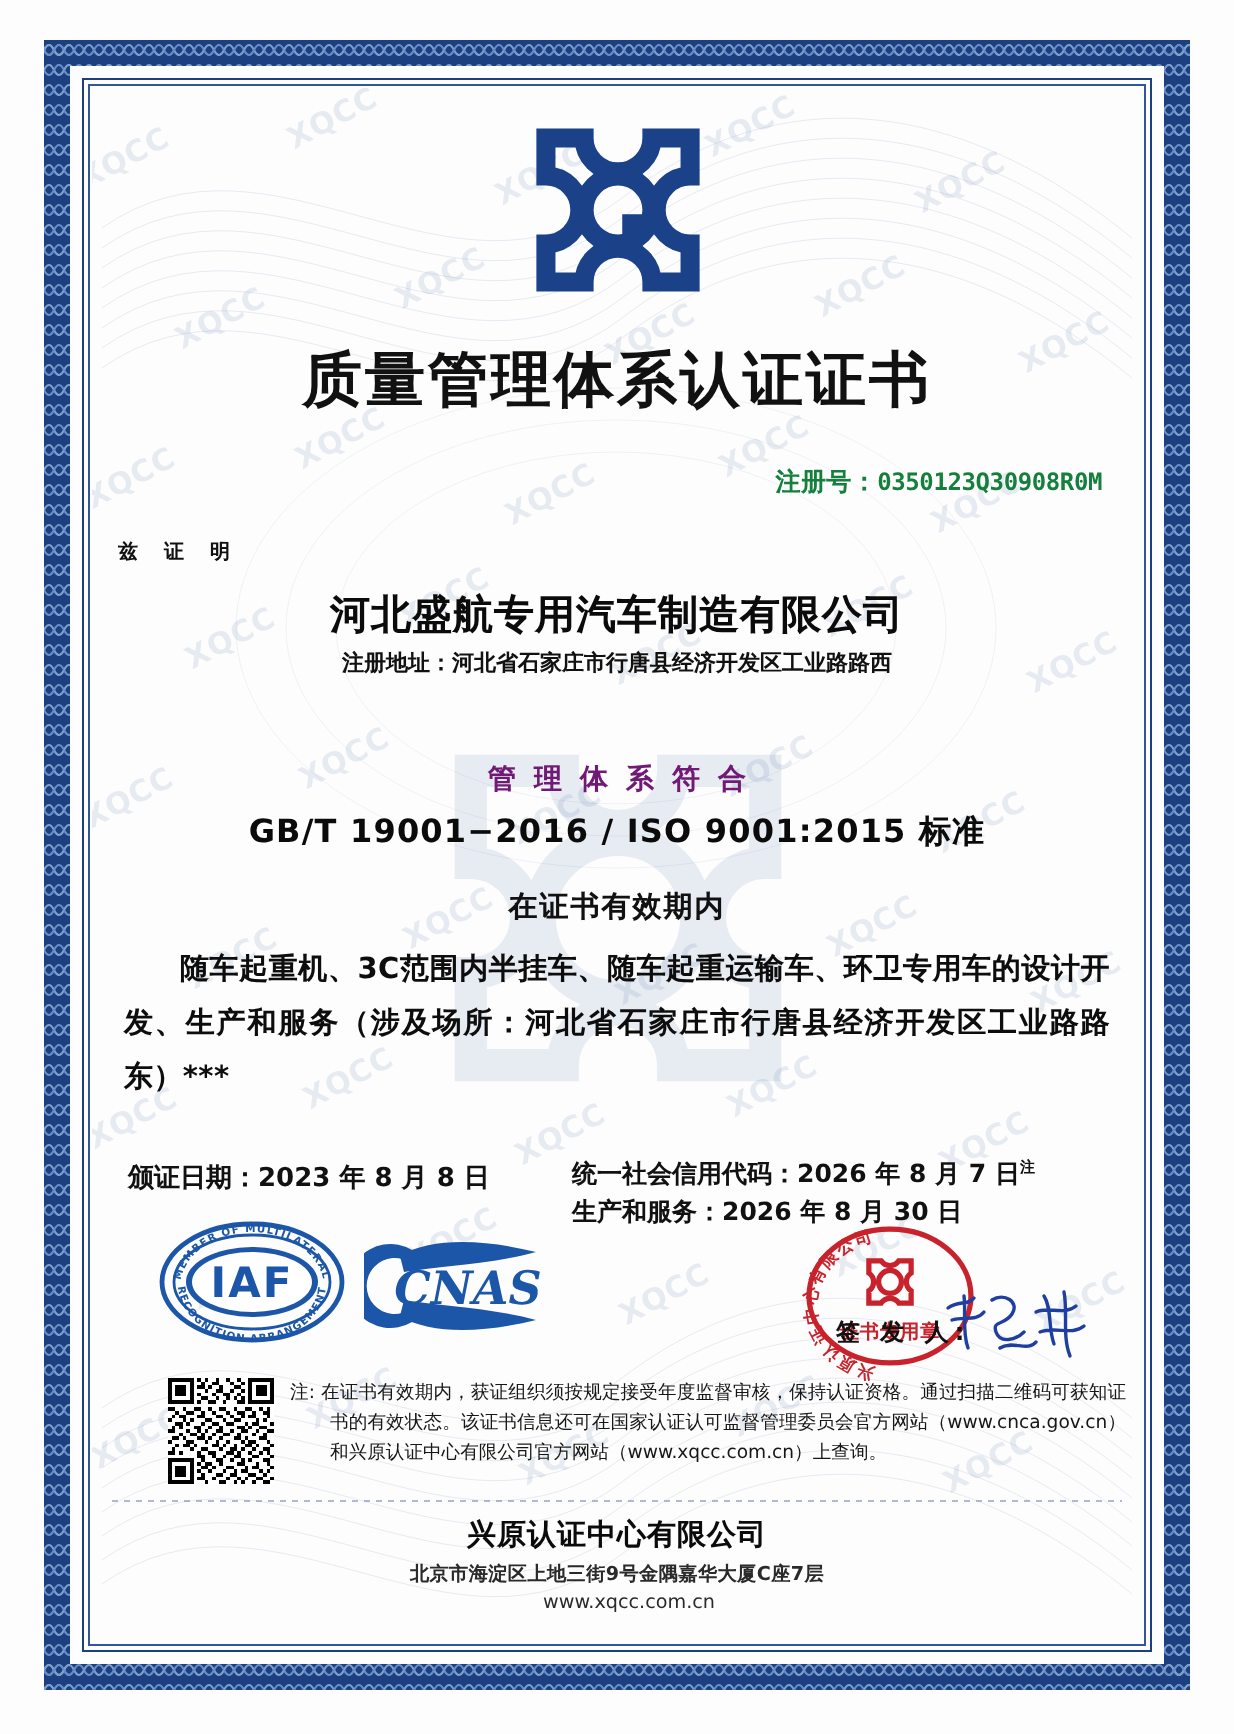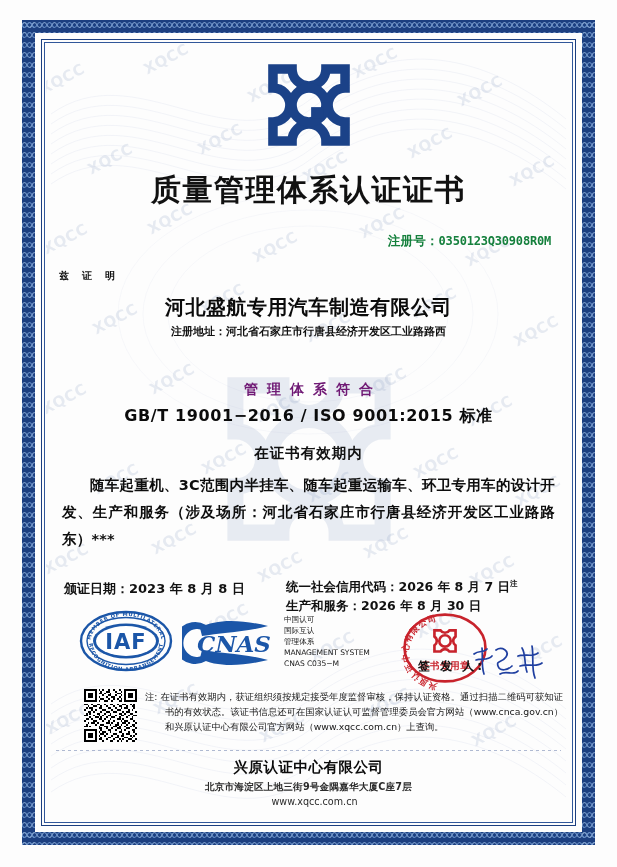--- a/index.html
+++ b/index.html
@@ -468,27 +468,20 @@
       </text>
     </svg>
 
     <svg class="cnas-logo" width="94" height="46" viewBox="0 0 94 46">
       <path d="M24 5 A21 21 0 1 0 24 41 L24 34 A14 14 0 1 1 24 12 Z" fill="#1b56a8"></path>
       <path d="M18 8 C 34 -2, 62 0, 86 6 C 64 12, 38 13, 20 16 Z" fill="#1b56a8"></path>
       <path d="M18 38 C 34 48, 62 46, 86 40 C 64 34, 38 33, 20 30 Z" fill="#1b56a8"></path>
       <text x="52" y="32" text-anchor="middle" font-family="'DejaVu Serif','Liberation Serif',serif" font-size="23" font-weight="bold" font-style="italic" fill="#1b56a8">CNAS</text>
     </svg>
 
-    <div class="cnas-text">
-      <div>中国认可</div>
-      <div>国际互认</div>
-      <div>管理体系</div>
-      <div class="en">MANAGEMENT SYSTEM</div>
-      <div class="en">CNAS C035−M</div>
-    </div>
 
     <svg class="seal" viewBox="0 0 100 100">
       <defs>
         <path id="sealring" d="M50,92 A42,37 0 1 1 50.01,92" fill="none"></path>
       </defs>
       <ellipse cx="50" cy="50" rx="46" ry="38" fill="none" stroke="#c8232c" stroke-width="3"></ellipse>
       <text font-family="'DejaVu Sans',sans-serif" font-size="9.5" font-weight="bold" fill="#c8232c" letter-spacing="1.2">
         <textPath href="#sealring" startOffset="25%" text-anchor="middle">兴原认证中心有限公司</textPath>
       </text>
       <g fill="none" stroke="#c8232c" stroke-width="3">

